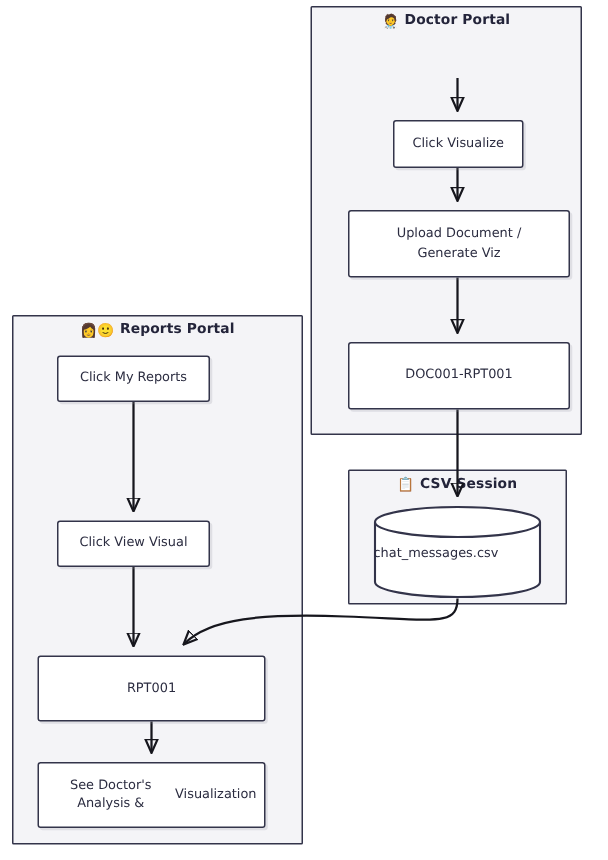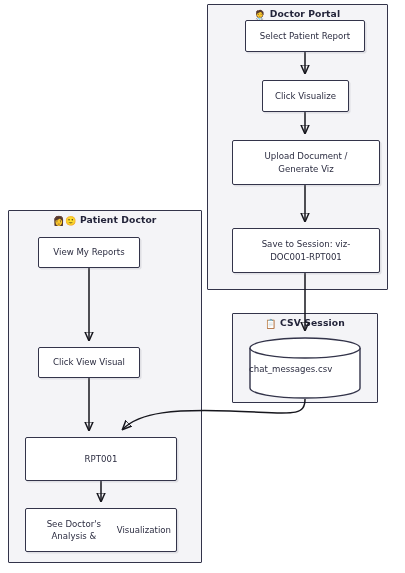--- a/index.html
+++ b/index.html
@@ -101,35 +101,31 @@
 
 <div id="diagram-canvas">
 
   <div class="subgraph" style="left:207px; top:4px; width:181px; height:286px;">
     <div class="subgraph-title">
       <span class="emoji">🧑‍⚕️</span>
       <span>Doctor Portal</span>
     </div>
   </div>
 
-  <div class="node" style="left:245px; top:20px; width:120px; height:32px;">
-    <span>Select Patient Report</span>
-  </div>
 
   <div class="node" style="left:232px; top:140px; width:148px; height:45px; flex-direction:column;">
     <span>Upload Document /</span>
     <span>Generate Viz</span>
   </div>
 
   <div class="node" style="left:262px; top:80px; width:87px; height:32px;">
     <span>Click Visualize</span>
   </div>
 
   <div class="node" style="left:232px; top:228px; width:148px; height:45px; flex-direction:column;">
-    <span>Save to Session: viz-</span>
     <span>DOC001-RPT001</span>
   </div>
 
   <div class="subgraph" style="left:232px; top:313px; width:146px; height:90px;">
     <div class="subgraph-title">
       <span class="emoji">📋</span>
       <span>CSV Session</span>
     </div>
   </div>
 
@@ -137,26 +133,26 @@
     <svg width="112" height="62" viewBox="0 0 112 62" aria-hidden="true">
       <path d="M1 11 L1 51 A55 10 0 0 0 111 51 L111 11" fill="#ffffff" stroke="#33344a" stroke-width="1.4"></path>
       <ellipse cx="56" cy="11" rx="55" ry="10" fill="#ffffff" stroke="#33344a" stroke-width="1.4"></ellipse>
     </svg>
     <div class="cylinder-label">chat_messages.csv</div>
   </div>
 
   <div class="subgraph" style="left:8px; top:210px; width:194px; height:353px;">
     <div class="subgraph-title">
       <span class="emoji">👩🙂</span>
-      <span>Patient Doctor</span>
+      <span>Reports Portal</span>
     </div>
   </div>
 
   <div class="node" style="left:38px; top:237px; width:102px; height:31px;">
-    <span>View My Reports</span>
+    <span>Click My Reports</span>
   </div>
 
   <div class="node" style="left:38px; top:347px; width:102px; height:31px;">
     <span>Click View Visual</span>
   </div>
 
   <div class="node" style="left:25px; top:437px; width:152px; height:44px; flex-direction:column;">
     <span>RPT001</span>
   </div>
 

